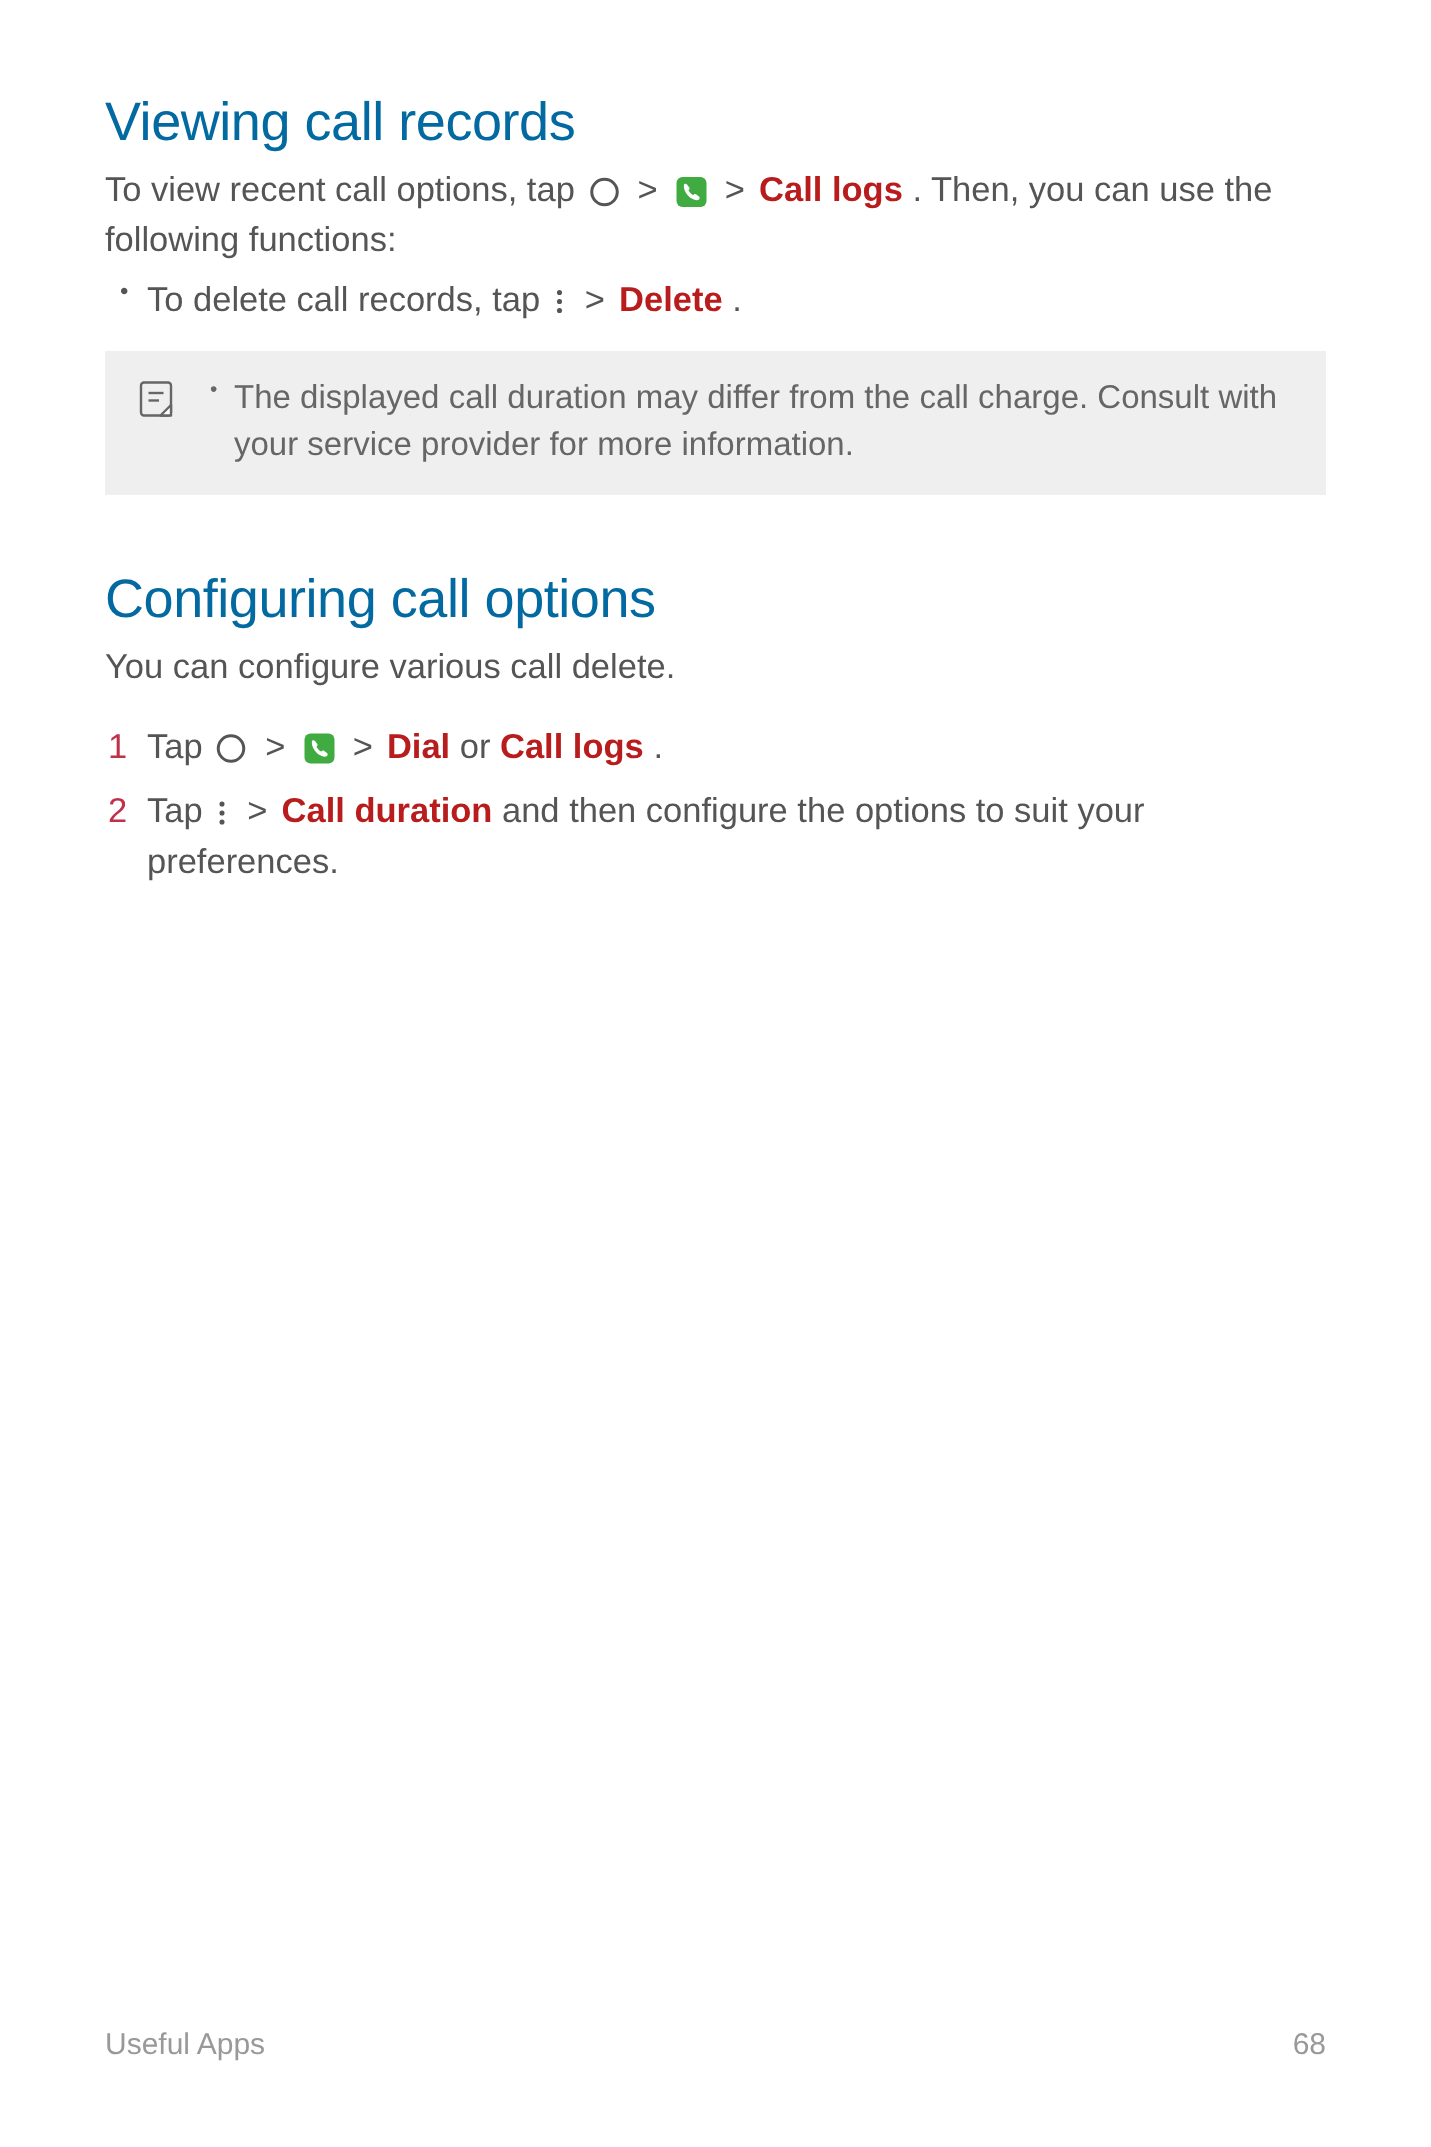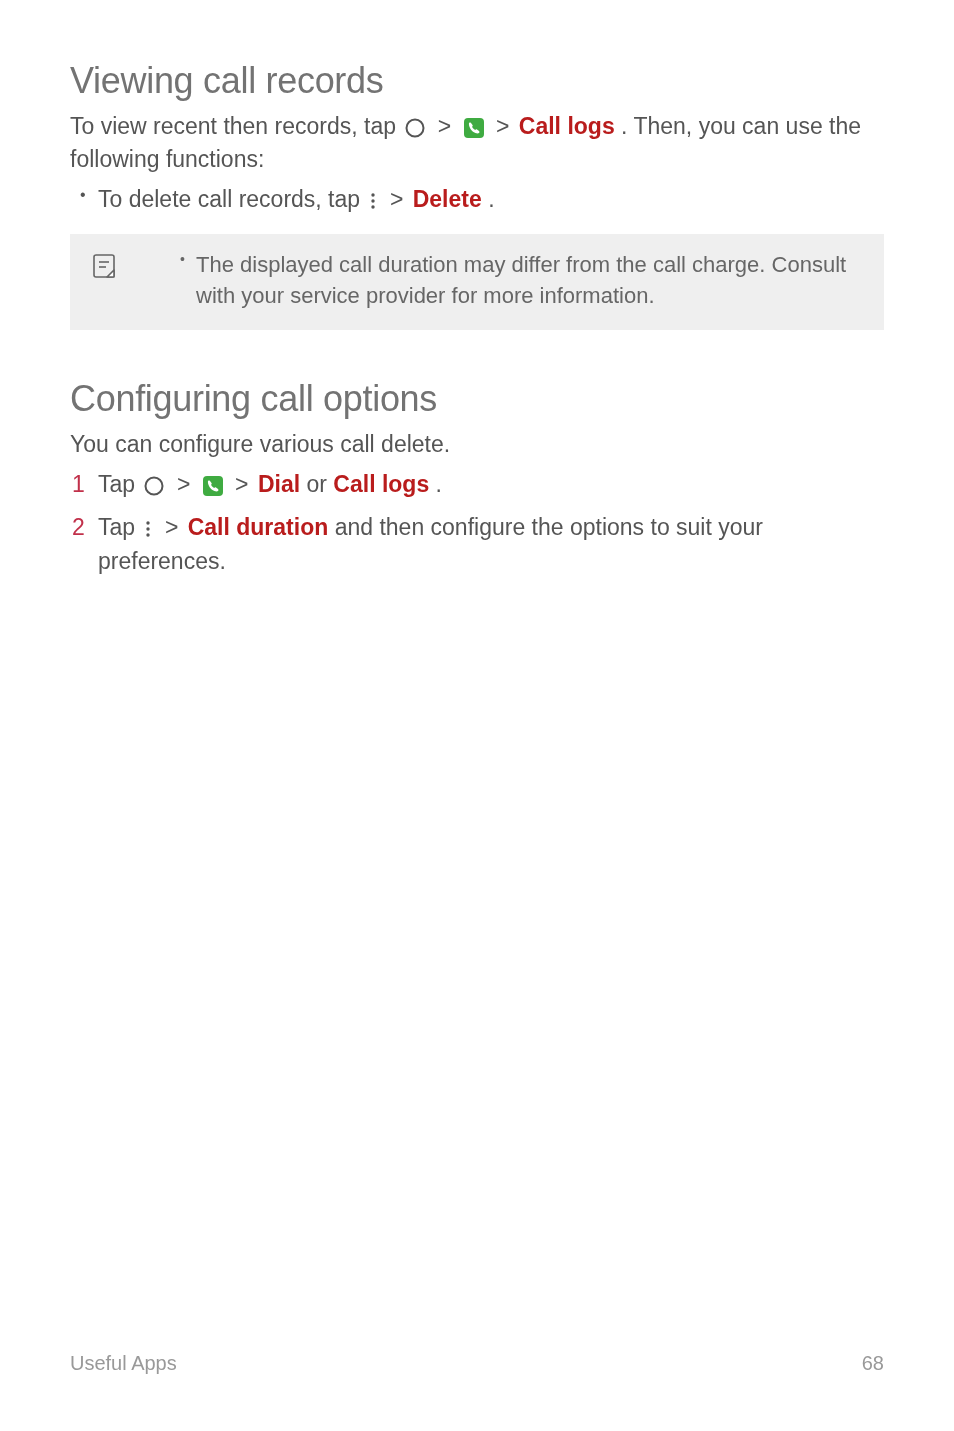--- a/index.html
+++ b/index.html
@@ -7,21 +7,21 @@
     width: 954px;
     height: 1431px;
     background: #ffffff;
     font-family: -apple-system, BlinkMacSystemFont, "Segoe UI", Helvetica, Arial, sans-serif;
     color: #444444;
     position: relative;
     padding: 60px 70px 0 70px;
     font-weight: 300;
   }
   .heading {
-    color: #737373;
+    color: #0369a1;
     font-size: 36px;
     font-weight: 400;
     margin-bottom: 8px;
     letter-spacing: -0.3px;
   }
   .body-text {
     font-size: 23px;
     line-height: 1.45;
     color: #555555;
     margin-bottom: 6px;
@@ -66,34 +66,33 @@
   }
   .note-list {
     list-style: none;
     padding-left: 18px;
   }
   .note-list li {
     position: relative;
     font-size: 22px;
     line-height: 1.4;
     color: #666666;
-    margin-left: 40px;
   }
   .note-list li::before {
     content: "•";
     position: absolute;
     left: -16px;
     font-size: 14px;
     color: #666666;
   }
   .ordered-list {
     list-style: none;
     counter-reset: step;
     padding-left: 28px;
-    margin-top: 7px;
+    margin-top: 20px;
   }
   .ordered-list li {
     position: relative;
     font-size: 23px;
     line-height: 1.45;
     color: #555555;
     margin-bottom: 10px;
     counter-increment: step;
   }
   .ordered-list li::before {
@@ -118,21 +117,21 @@
     gap: 48px;
   }
   .sep { margin: 0 3px; }
 </style>
 </head>
 <body>
 
 <h2 class="heading">Viewing call records</h2>
 
 <p class="body-text">
-  <span>To view recent then records, tap </span>
+  <span>To view recent call options, tap </span>
   <span class="inline-icon">
     <svg width="22" height="22" viewBox="0 0 22 22">
         <circle cx="11" cy="11" r="8.5" fill="none" stroke="#555" stroke-width="2"></circle>
       </svg>
   </span>
   <span class="sep">&gt;</span>
   <span class="inline-icon">
     <svg width="22" height="22" viewBox="0 0 22 22">
         <rect x="1" y="1" width="20" height="20" rx="4" fill="#3fab41"></rect>
         <path d="M6 6 C6 6 7 5 8 6 L9.5 8 C10 8.6 9.5 9.4 9 9.8 C9 9.8 10 12 12.2 13 C12.6 12.5 13.4 12 14 12.5 L16 14 C17 15 16 16 16 16 C14 17.5 9 15 7 11 C5.5 8 6 6 6 6 Z" fill="#fff"></path>

